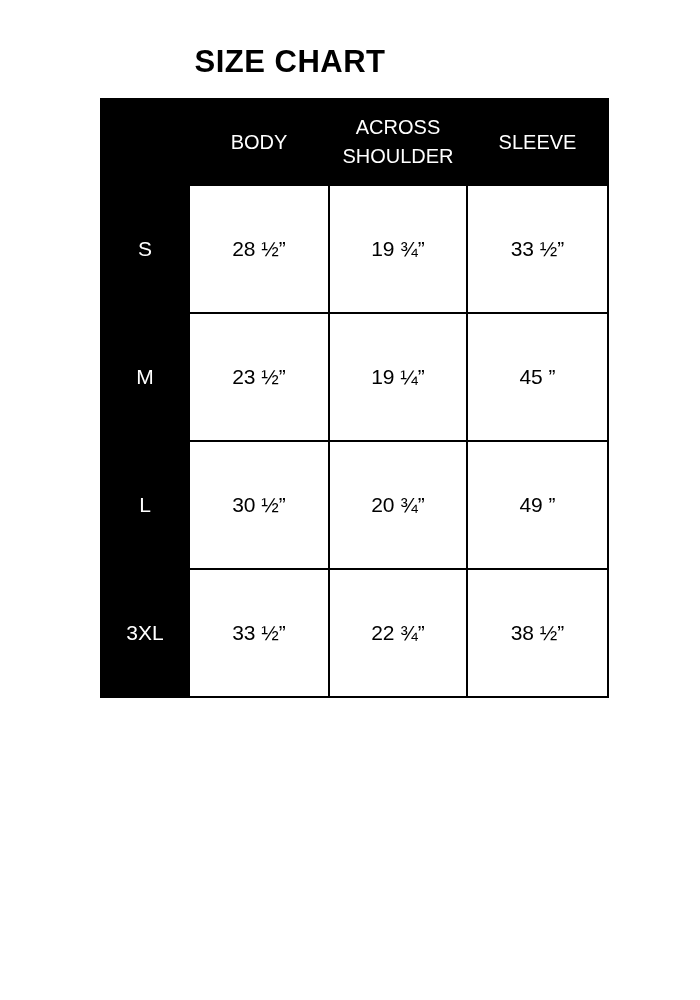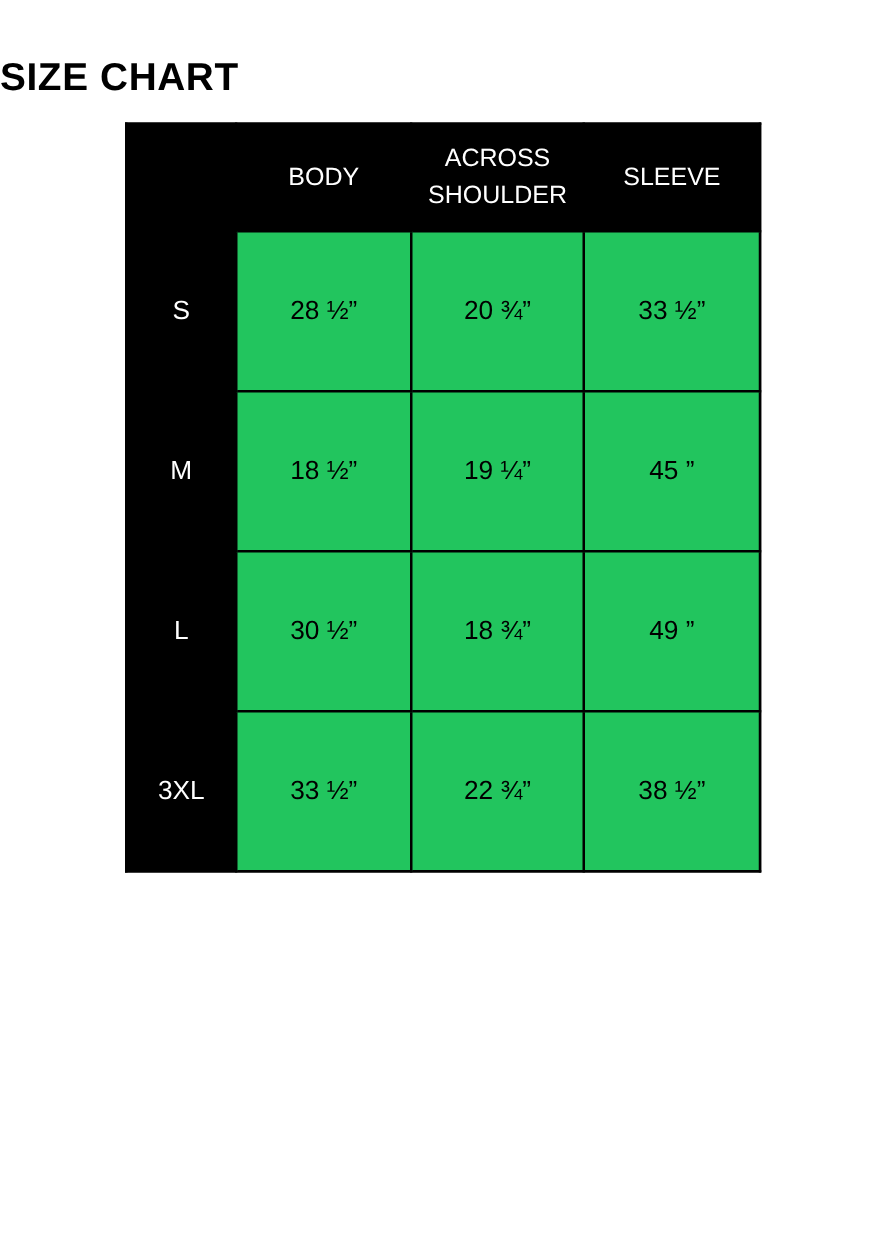--- a/index.html
+++ b/index.html
@@ -14,20 +14,21 @@
     color: #000000;
     position: relative;
     overflow: hidden;
   }
   .page-title {
     position: absolute;
     top: 44px;
     left: 0;
     width: 580px;
     margin: 0;
+    text-align: center;
     font-size: 31px;
     font-weight: 700;
     letter-spacing: 0.5px;
     color: #000000;
   }
   table.size-chart {
     position: absolute;
     left: 100px;
     top: 98px;
     border-collapse: collapse;
@@ -53,21 +54,21 @@
     color: #ffffff;
     font-size: 20px;
     line-height: 1.45;
   }
   .row-head {
     background: #000000;
     color: #ffffff;
     font-size: 21px;
   }
   .data-cell {
-    background: #22c55e;
+    background: #ffffff;
     color: #000000;
     font-size: 21px;
   }
 </style>
 </head>
 <body>
 
 <h1 class="page-title">SIZE CHART</h1>
 
 <table class="size-chart">
@@ -76,33 +77,33 @@
       <th class="corner-cell"></th>
     <th class="col-head">BODY</th>
         <th class="col-head">ACROSS SHOULDER</th>
         <th class="col-head">SLEEVE</th>
       </tr>
   </thead>
   <tbody id="table-body">
       <tr>
         <th class="row-head">S</th>
         <td class="data-cell">28 ½”</td>
-        <td class="data-cell">20 ¾”</td>
+        <td class="data-cell">19 ¾”</td>
         <td class="data-cell">33 ½”</td>
       </tr>
       <tr>
         <th class="row-head">M</th>
-        <td class="data-cell">18 ½”</td>
+        <td class="data-cell">23 ½”</td>
         <td class="data-cell">19 ¼”</td>
         <td class="data-cell">45 ”</td>
       </tr>
       <tr>
         <th class="row-head">L</th>
         <td class="data-cell">30 ½”</td>
-        <td class="data-cell">18 ¾”</td>
+        <td class="data-cell">20 ¾”</td>
         <td class="data-cell">49 ”</td>
       </tr>
       <tr>
         <th class="row-head">3XL</th>
         <td class="data-cell">33 ½”</td>
         <td class="data-cell">22 ¾”</td>
         <td class="data-cell">38 ½”</td>
       </tr>
     </tbody>
 </table>

